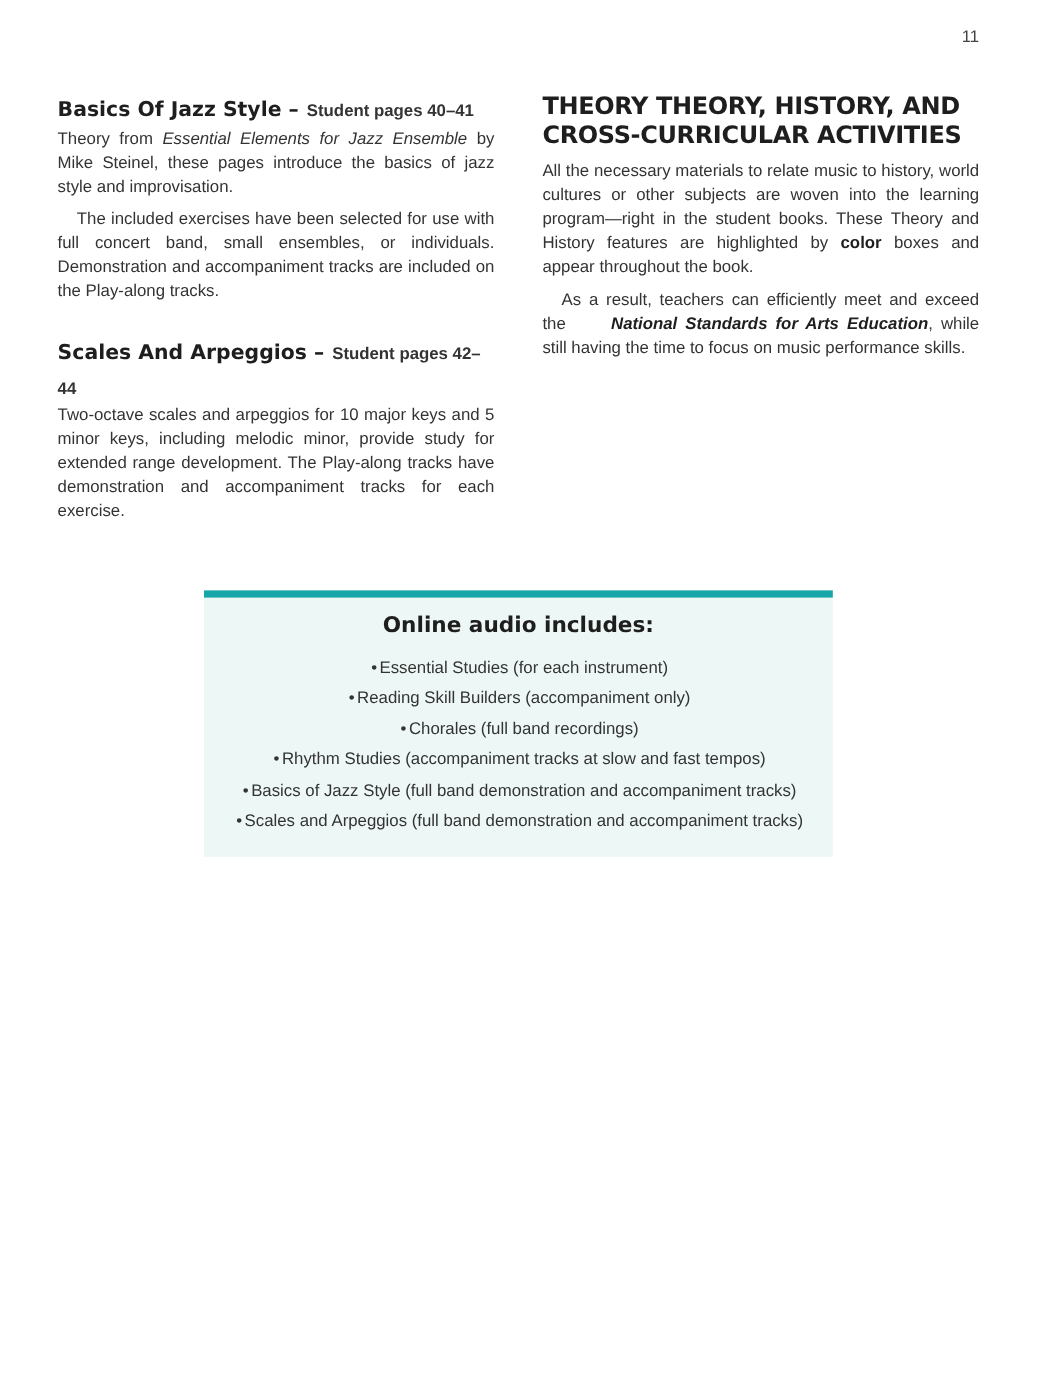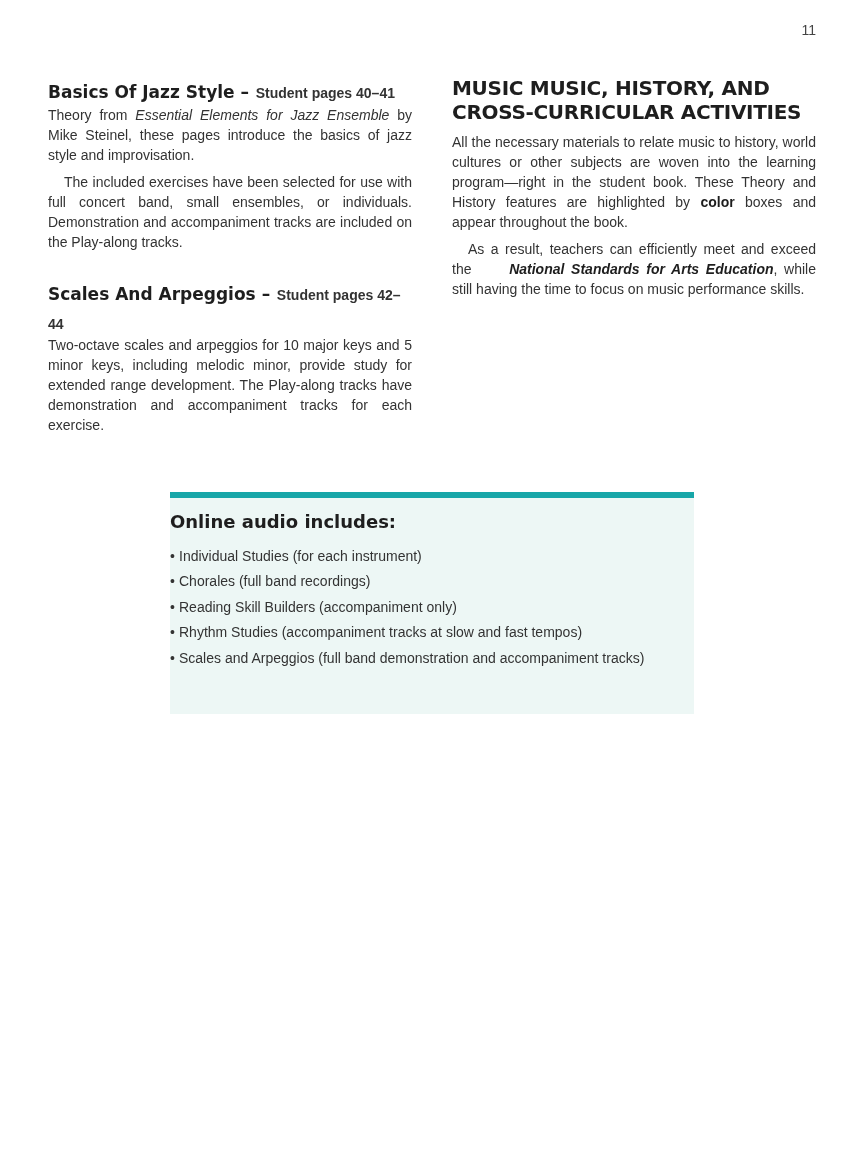--- a/index.html
+++ b/index.html
@@ -28,20 +28,21 @@
     .big-head {
       font-family: "DejaVu Sans", sans-serif; font-weight: bold; font-size: 20px;
       line-height: 24px; color: #1e1e1e; margin: 0 0 8px 0; letter-spacing: -0.3px;
     }
     .bold { font-weight: bold; color: #1e1e1e; }
     .bold-italic { font-weight: bold; font-style: italic; color: #1e1e1e; margin-left: 31px; }
     .box {
       position: absolute; left: 170px; top: 492px; width: 524px; height: 222px;
       background: #edf7f5; border-top: 6px solid #17a6a8; box-sizing: border-box;
       padding: 12px 0;
+      text-align: center;
     }
     .box-title {
       font-family: "DejaVu Sans", sans-serif; font-weight: bold; font-size: 18px;
       color: #1e1e1e; margin: 0 0 10px 0; line-height: 24px;
     }
     .box ul { list-style: none; margin: 0; padding: 0; }
     .box li { font-size: 14px; line-height: 25.4px; color: #333; }
     .box li .bullet { display: inline-block; width: 9px; }
   </style>
 </head>
@@ -63,28 +64,29 @@
   <div>
     <h2 class="sec-head">
       <span class="h-bold">Scales And Arpeggios –</span>
       <span class="h-sub">Student pages 42–44</span>
     </h2>
     <p>Two-octave scales and arpeggios for 10 major keys and 5 minor keys, including melodic minor, provide study for extended range development.  The Play-along tracks have demonstration and accompaniment tracks for each exercise.</p>
   </div>
 </div>
 
 <div class="col col-right">
-  <h1 class="big-head">MUSIC MUSIC, HISTORY, AND CROSS-CURRICULAR ACTIVITIES</h1>
-  <p><span>All the necessary materials to relate music to history, world cultures or other subjects are woven into the learning program—right in the student book.  These Theory and History features are highlighted by </span><span class="bold">color</span><span> boxes and appear throughout the book.</span></p>
+  <h1 class="big-head">THEORY THEORY, HISTORY, AND CROSS-CURRICULAR ACTIVITIES</h1>
+  <p><span>All the necessary materials to relate music to history, world cultures or other subjects are woven into the learning program—right in the student books.  These Theory and History features are highlighted by </span><span class="bold">color</span><span> boxes and appear throughout the book.</span></p>
   <div class="gap-s"></div>
   <p class="indent"><span>As a result, teachers can efficiently meet and exceed the </span><span class="bold-italic">National Standards for Arts Education</span><span>, while still having the time to focus on music performance skills.</span></p>
 </div>
 
 <div class="box">
   <h3 class="box-title">Online audio includes:</h3>
   <ul>
-    <li><span class="bullet">•</span><span>Individual Studies (for each instrument)</span></li>
+    <li><span class="bullet">•</span><span>Essential Studies (for each instrument)</span></li>
+    <li><span class="bullet">•</span><span>Reading Skill Builders (accompaniment only)</span></li>
     <li><span class="bullet">•</span><span>Chorales (full band recordings)</span></li>
-    <li><span class="bullet">•</span><span>Reading Skill Builders (accompaniment only)</span></li>
     <li><span class="bullet">•</span><span>Rhythm Studies (accompaniment tracks at slow and fast tempos)</span></li>
+    <li><span class="bullet">•</span><span>Basics of Jazz Style (full band demonstration and accompaniment tracks)</span></li>
     <li><span class="bullet">•</span><span>Scales and Arpeggios (full band demonstration and accompaniment tracks)</span></li>
   </ul>
 </div>
 
 </body></html>

